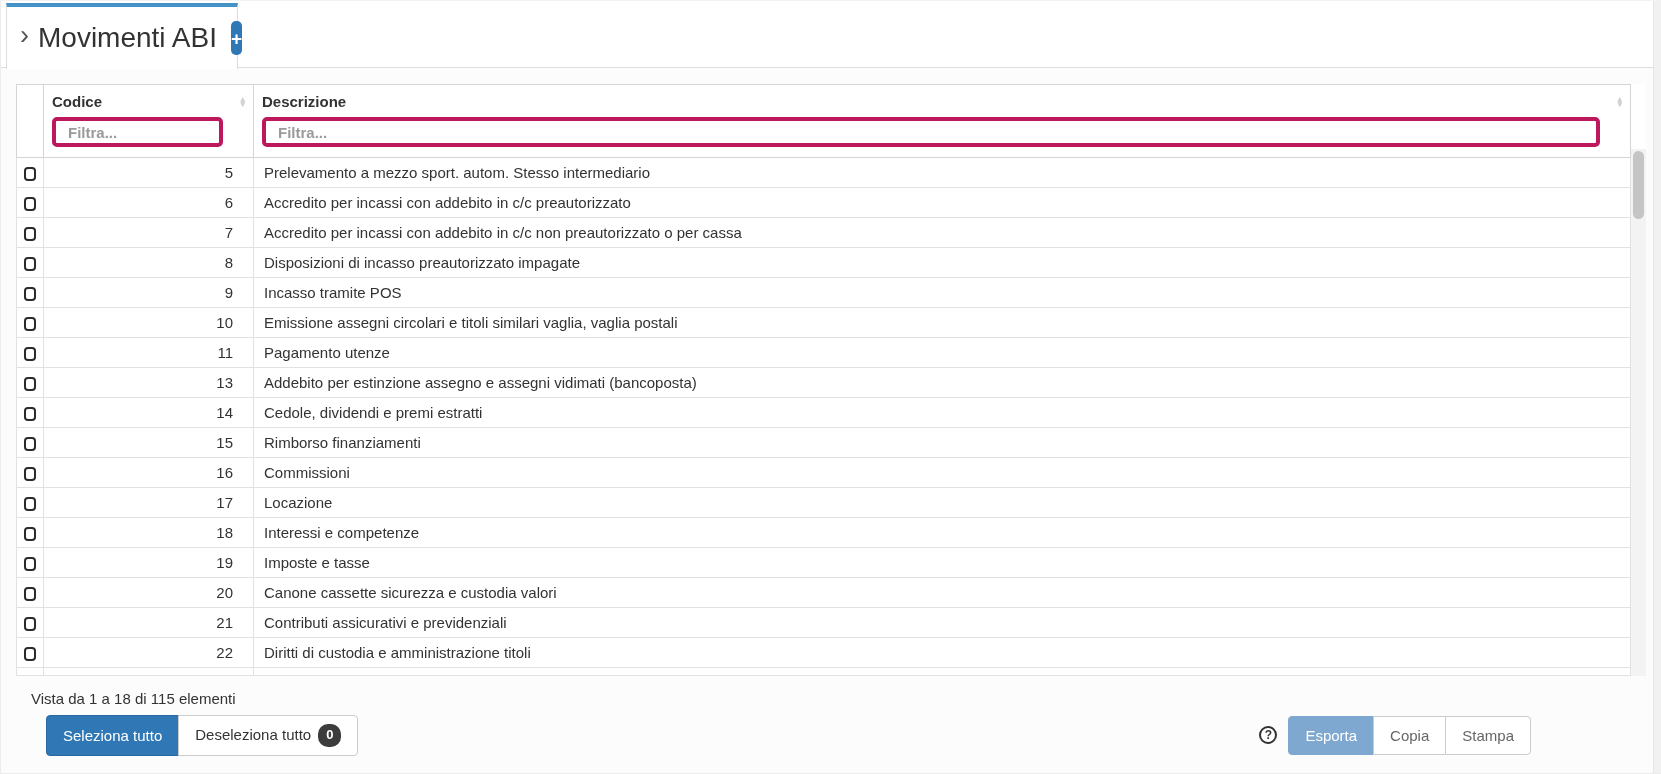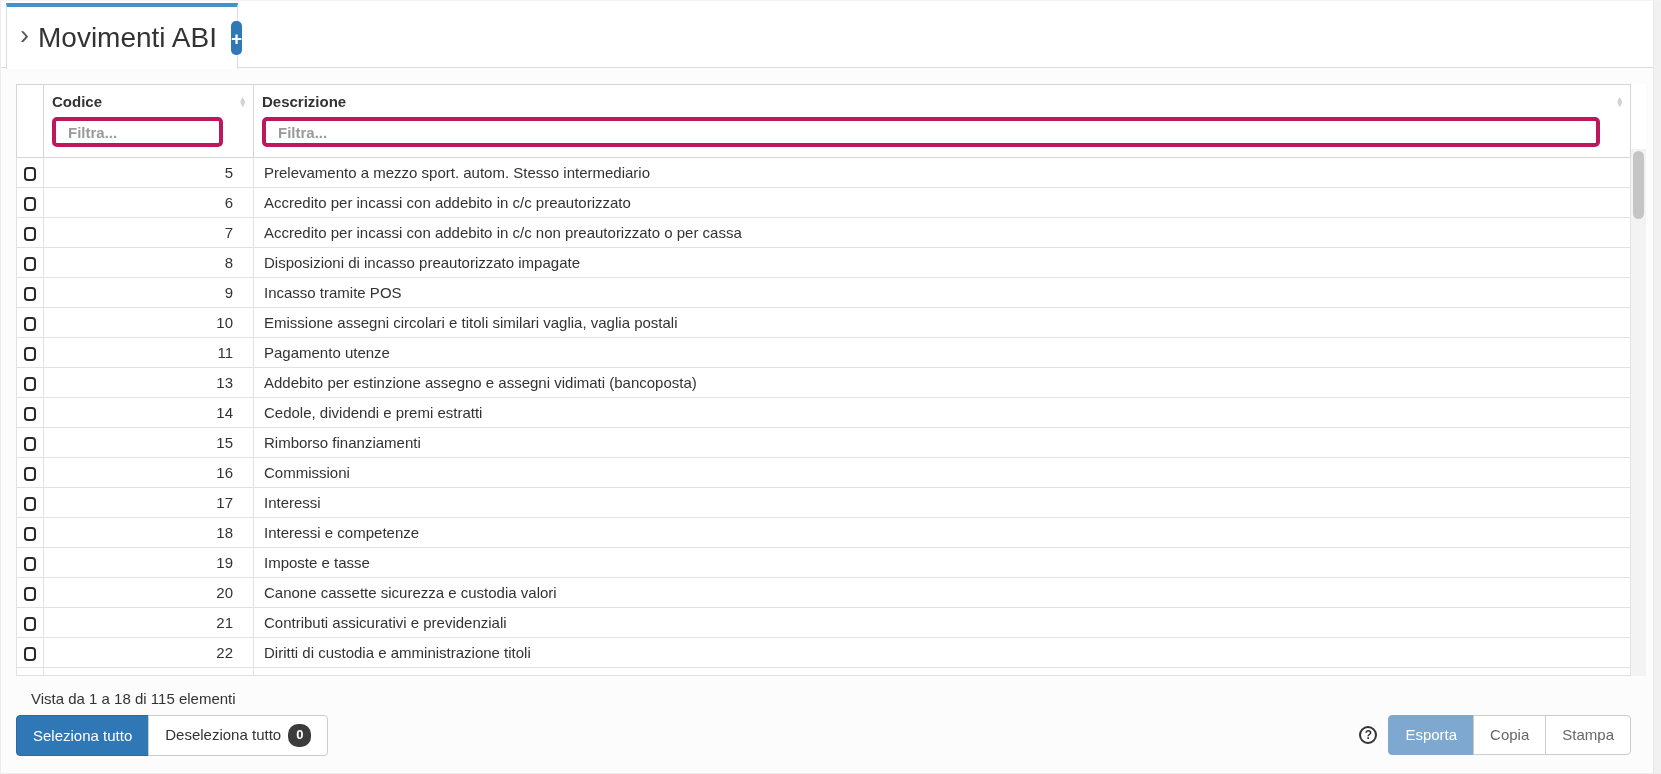--- a/index.html
+++ b/index.html
@@ -65,21 +65,21 @@
   td.c-desc{padding-left:10px;white-space:nowrap;overflow:hidden;}
   tr.sliver td{height:8px;}
   
   .inner-scroll{
     position:absolute;top:65px;right:0;width:15px;height:calc(100% - 65px);
     background:#f3f3f3;
   }
   .inner-thumb{width:11px;height:68px;margin:2px auto 0 auto;background:#c5c5c5;border-radius:6px;cursor:pointer;}
   
   .info{margin:14px 0 8px 15px;font-size:15px;color:var(--text);}
-  .footer-bar{display:flex;justify-content:space-between;align-items:flex-start;width:1615px;}
+  .footer-bar{display:flex;justify-content:space-between;align-items:center;width:1485px;margin-left:30px;}
   .btn-group{display:inline-flex;}
   .btn{
     font-family:inherit;font-size:15px;padding:8px 16px;border:1px solid #ccc;background:#fff;
     color:var(--muted);cursor:pointer;line-height:1.45;white-space:nowrap;
   }
   .btn+.btn{margin-left:-1px;}
   .btn:first-child{border-radius:4px 0 0 4px;}
   .btn:last-child{border-radius:0 4px 4px 0;}
   .btn-primary{background:var(--accent-blue);border-color:#2a6aa3;color:#fff;}
   .btn-export{background:var(--export-blue);border-color:#7ea8d0;color:#fff;}
@@ -201,21 +201,21 @@
 
   <tr>
     <td class="c-check"><span class="cb"></span></td>
     <td class="c-code">16</td>
     <td class="c-desc">Commissioni</td>
   </tr>
 
   <tr>
     <td class="c-check"><span class="cb"></span></td>
     <td class="c-code">17</td>
-    <td class="c-desc">Interessi</td>
+    <td class="c-desc">Locazione</td>
   </tr>
 
   <tr>
     <td class="c-check"><span class="cb"></span></td>
     <td class="c-code">18</td>
     <td class="c-desc">Interessi e competenze</td>
   </tr>
 
   <tr>
     <td class="c-check"><span class="cb"></span></td>

